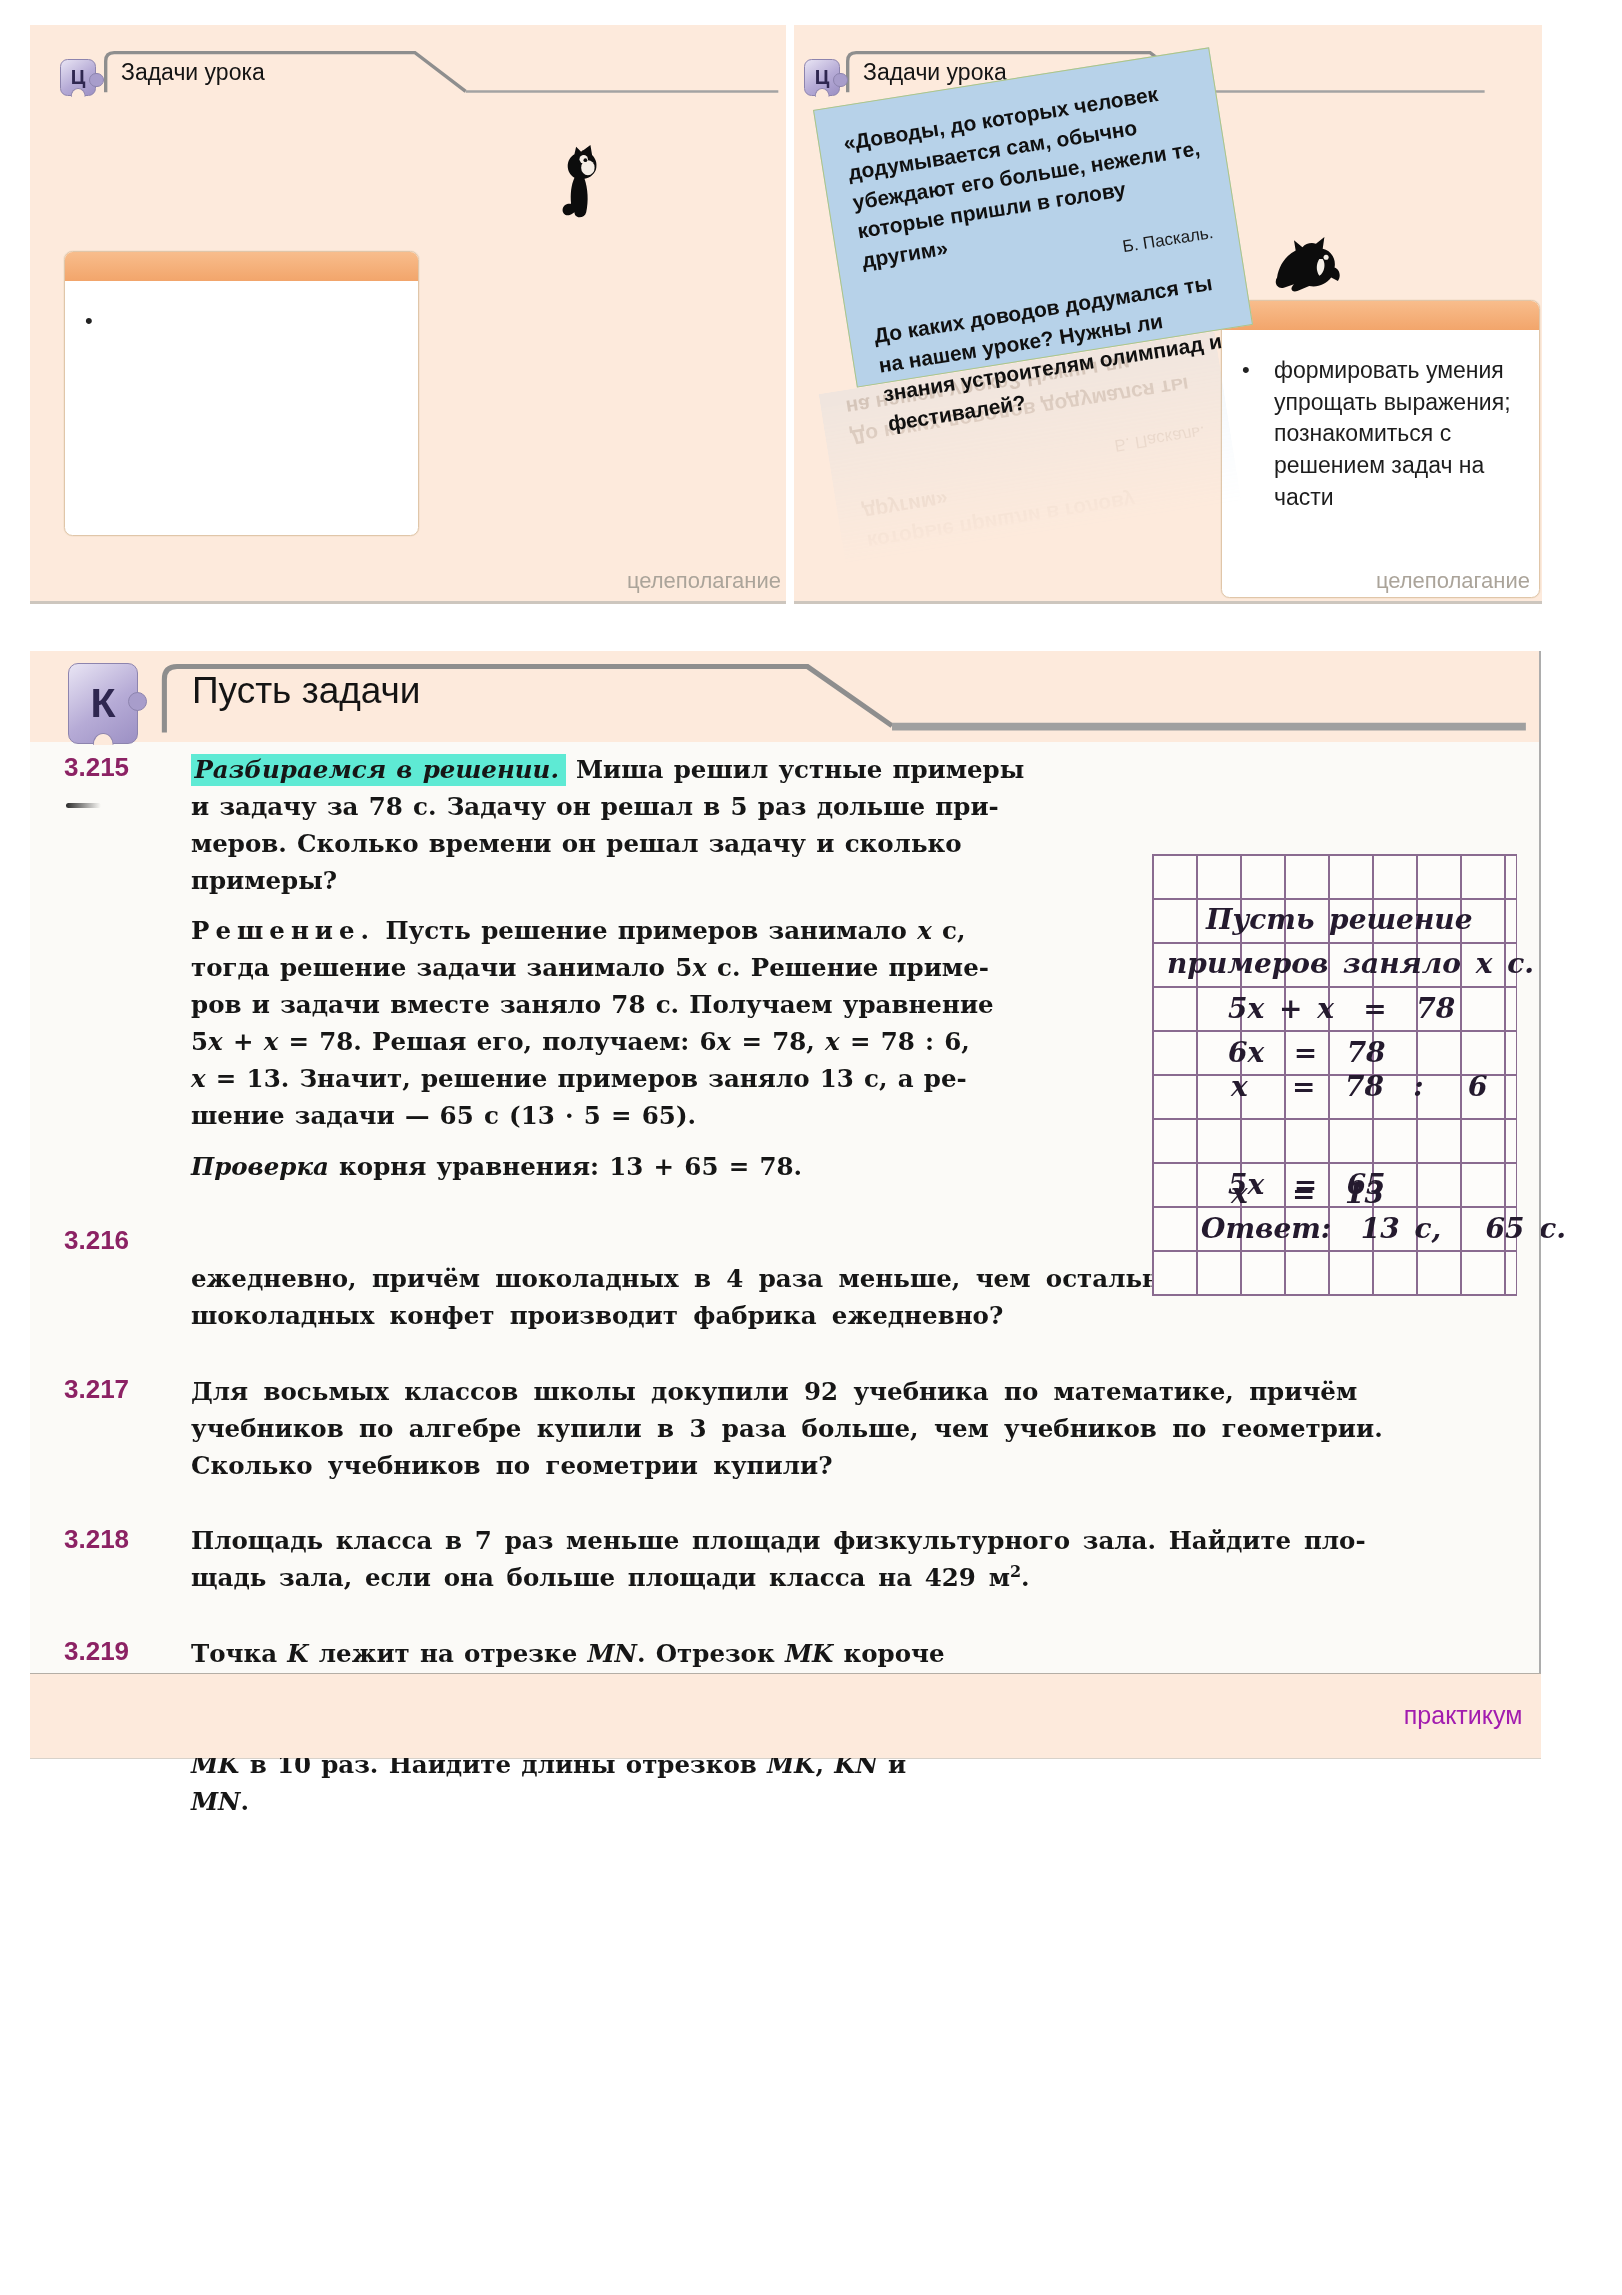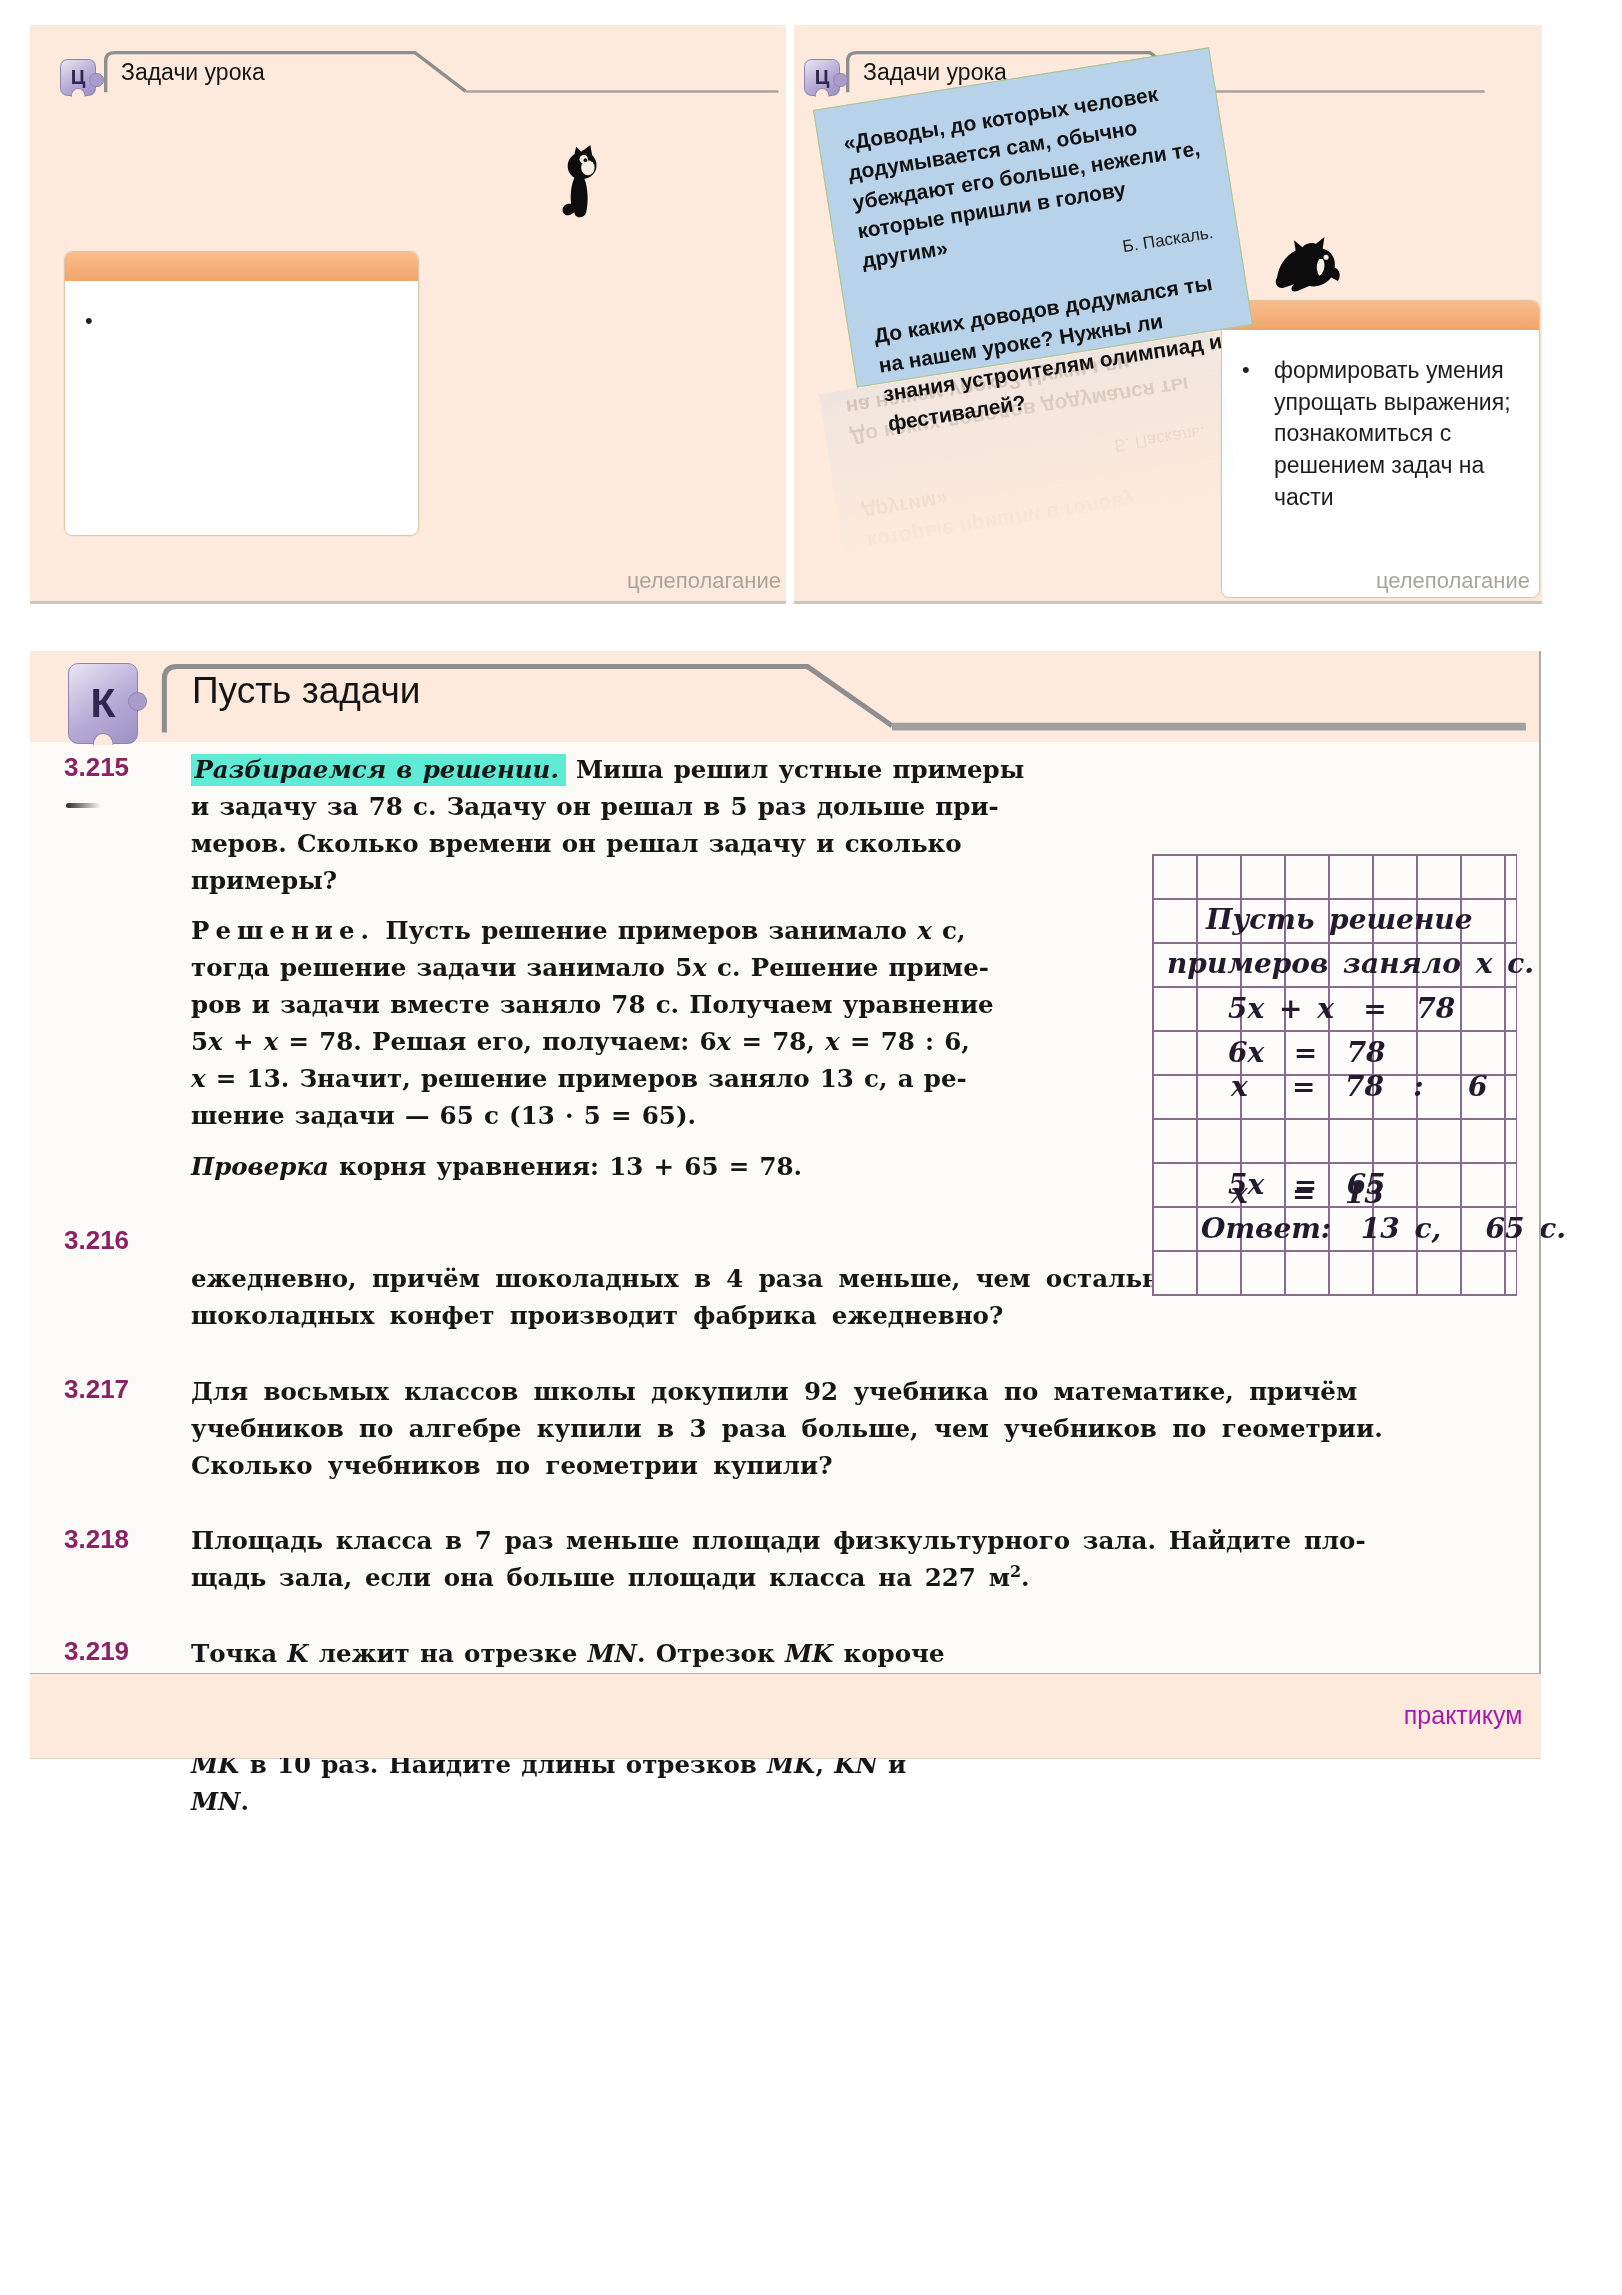--- a/index.html
+++ b/index.html
@@ -187,21 +187,21 @@
           </div>
           <div class="problem">
             <div class="p-num">3.217</div>
             <div class="p-body">
               <p class="p-par"><span class="seg seg-n">Для восьмых классов школы докупили 92 учебника по математике, причём</span><br><span class="seg seg-n">учебников по алгебре купили в 3 раза больше, чем учебников по геометрии.</span><br><span class="seg seg-n">Сколько учебников по геометрии купили?</span></p>
             </div>
           </div>
           <div class="problem">
             <div class="p-num">3.218</div>
             <div class="p-body">
-              <p class="p-par"><span class="seg seg-n">Площадь класса в 7 раз меньше площади физкультурного зала. Найдите пло-</span><br><span class="seg seg-n">щадь зала, если она больше площади класса на 227 м</span><span class="seg seg-sup">2</span><span class="seg seg-n">.</span></p>
+              <p class="p-par"><span class="seg seg-n">Площадь класса в 7 раз меньше площади физкультурного зала. Найдите пло-</span><br><span class="seg seg-n">щадь зала, если она больше площади класса на 429 м</span><span class="seg seg-sup">2</span><span class="seg seg-n">.</span></p>
             </div>
           </div>
           <div class="problem">
             <div class="p-num">3.219</div>
             <div class="p-body">
               <p class="p-par"><span class="seg seg-n">Точка </span><span class="seg seg-i">K</span><span class="seg seg-n"> лежит на отрезке </span><span class="seg seg-i">MN</span><span class="seg seg-n">. Отрезок </span><span class="seg seg-i">MK</span><span class="seg seg-n"> короче</span><br><span class="seg seg-n">отрезка </span><span class="seg seg-i">KN</span><span class="seg seg-n"> на 27 см, а отрезок </span><span class="seg seg-i">KN</span><span class="seg seg-n"> длиннее отрезка</span><br><span class="seg seg-i">MK</span><span class="seg seg-n"> в 10 раз. Найдите длины отрезков </span><span class="seg seg-i">MK</span><span class="seg seg-n">, </span><span class="seg seg-i">KN</span><span class="seg seg-n"> и </span><span class="seg seg-i">MN</span><span class="seg seg-n">.</span></p>
             </div>
           </div>
         </div>
       <div class="notebook">

